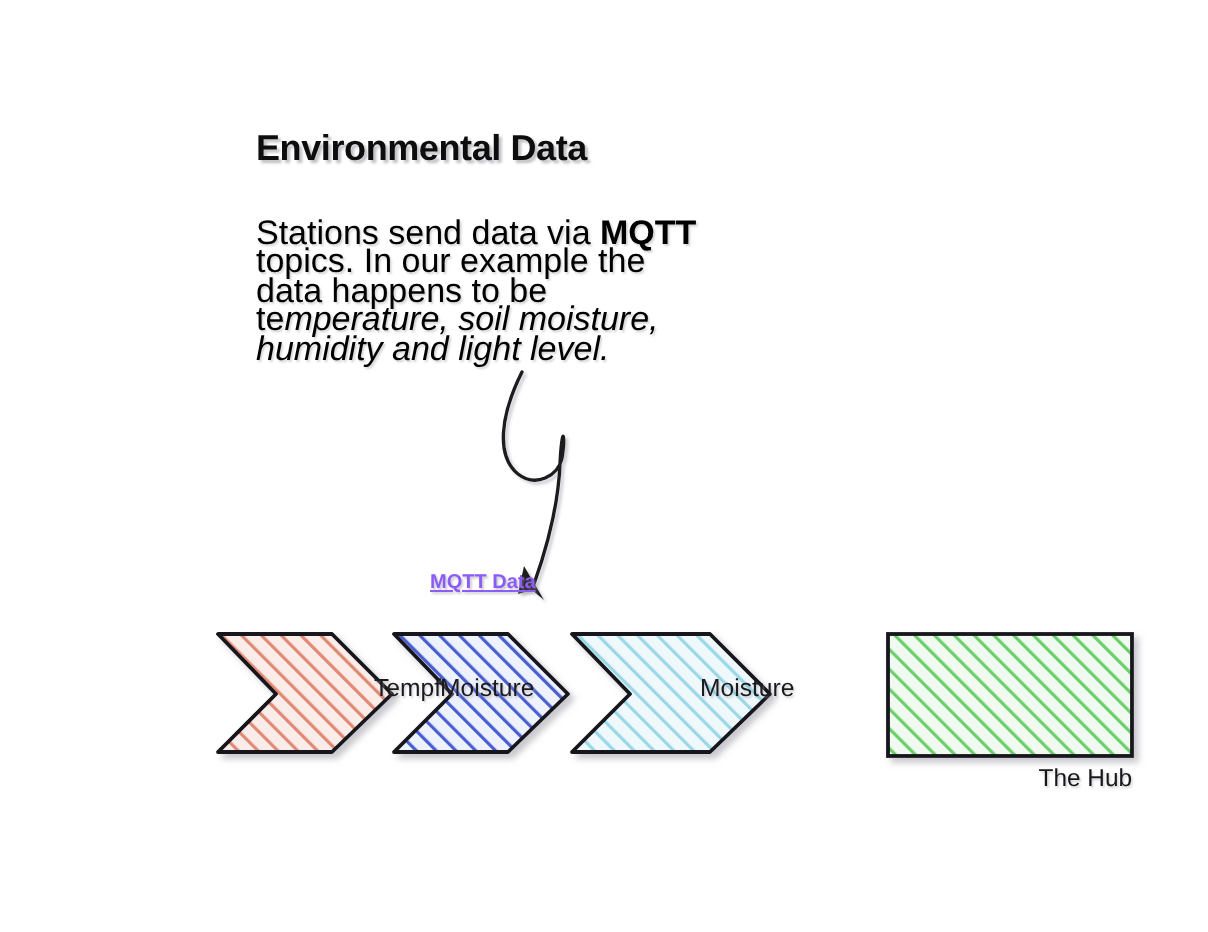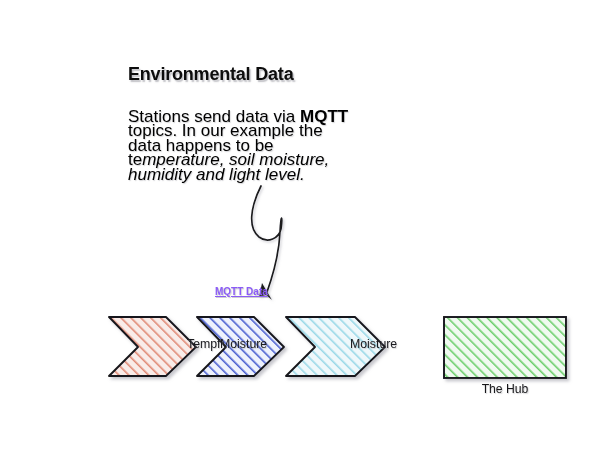--- a/index.html
+++ b/index.html
@@ -62,21 +62,21 @@
     text-shadow: 0.9px 0.9px 1.1px rgba(150,150,158,0.5);
     text-decoration: underline;
   }
 
   
   #hub-caption {
     position: absolute;
     left: 444px;
     top: 382px;
     width: 122px;
-    text-align: center;
+    text-align: right;
     font-size: 12.2px;
     color: #17171a;
     white-space: nowrap;
     text-shadow: 0.8px 0.8px 1.1px rgba(150,150,158,0.45);
   }
 
   
   .shape-label {
     position: absolute;
     font-size: 12.3px;

